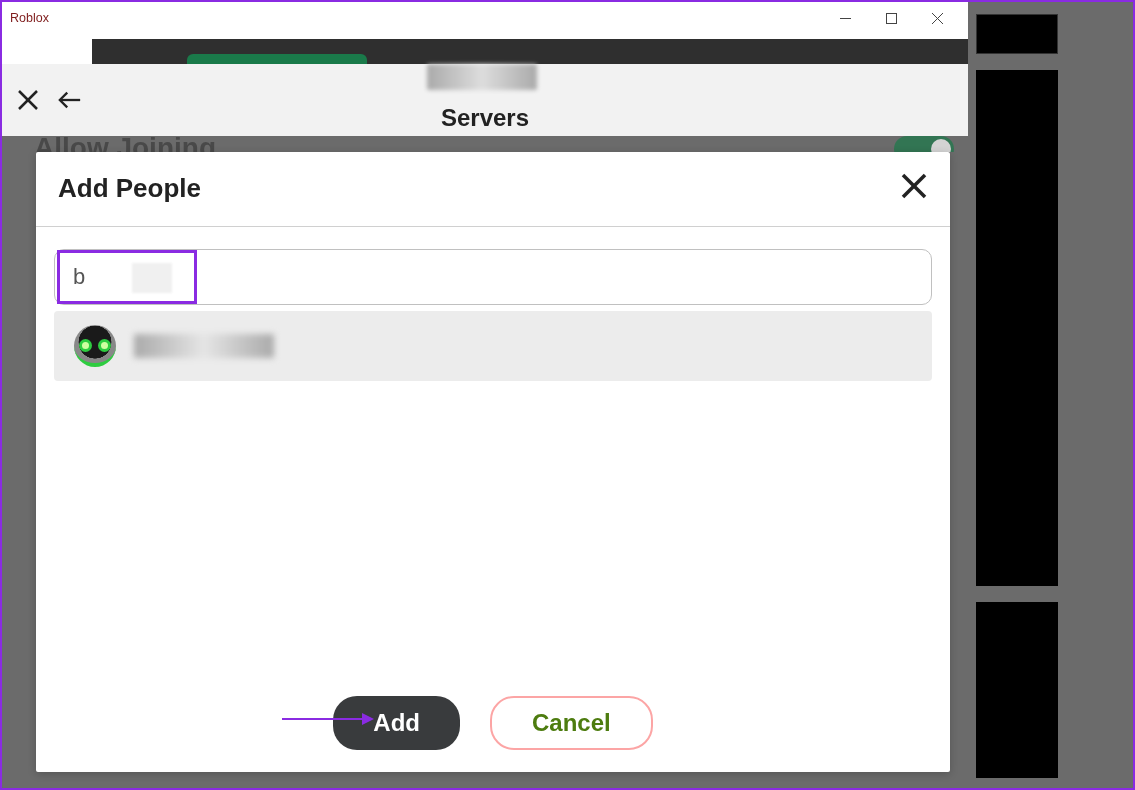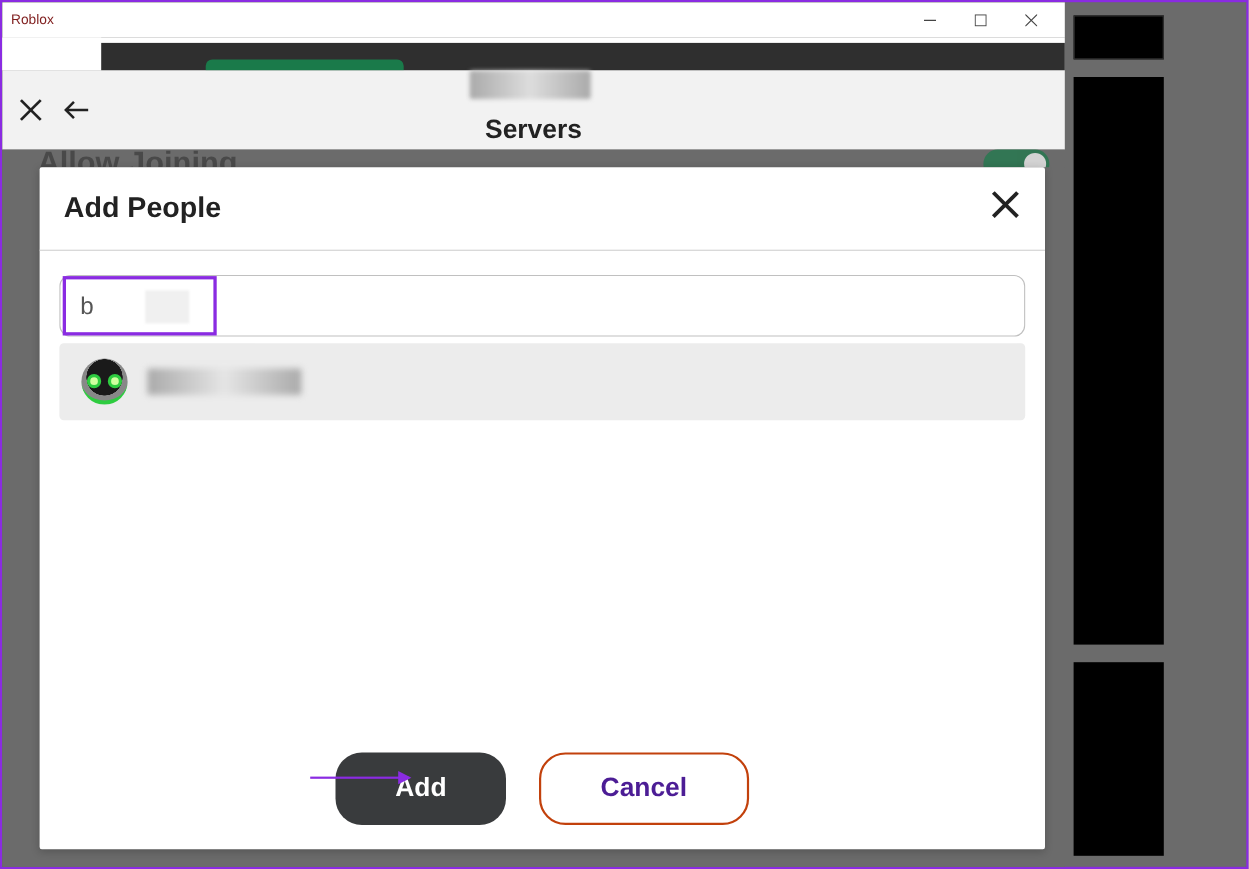--- a/index.html
+++ b/index.html
@@ -43,23 +43,23 @@
     .search-hl { position:absolute; left:3px; top:1px; width:140px; height:54px; border:3px solid #8a2be2; pointer-events:none; }
     .search-blur { position:absolute; left:78px; top:14px; width:40px; height:30px; background:#f0f0f0; filter:blur(1px); }
     
     .result-row { margin-top:6px; background:#ececec; border-radius:4px; height:70px; display:flex; align-items:center; padding:0 20px; cursor:pointer; gap:18px; }
     .avatar { width:42px; height:42px; border-radius:50%; position:relative; background:radial-gradient(circle at 50% 45%, #1a1a1a 55%, transparent 56%),#888; border-bottom:4px solid #2ecc40; overflow:hidden; }
     .avatar-eyes { position:absolute; top:14px; left:5px; width:32px; height:12px; display:flex; justify-content:space-between; }
     .eye { width:13px; height:13px; border-radius:50%; border:3px solid #2ecc40; background:#d0ffa0; }
     .result-name-blur { width:140px; height:24px; background:linear-gradient(90deg,#aaa,#e5e5e5,#aaa); filter:blur(3px); border-radius:2px; }
     
     .modal-footer { padding:14px 0 22px 0; display:flex; justify-content:center; gap:30px; position:relative; }
-    .btn { height:66px; border-radius:24px; font-size:24px; font-weight:700; padding:0 54px; cursor:pointer; }
+    .btn { height:54px; border-radius:24px; font-size:24px; font-weight:700; padding:0 40px; cursor:pointer; }
     .btn-add { background:#393b3d; color:#fff; border:none; }
-    .btn-cancel { background:#fff; color:#4c1d95; border:2px solid #c2410c; font-weight:600; }
+    .btn-cancel { background:#fff; color:#4d7c0f; border:2px solid #fca5a5; font-weight:600; }
     .arrow-annot { position:absolute; left:246px; top:36px; width:90px; height:2px; background:#8a2be2; }
     .arrow-annot::after { content:''; position:absolute; right:-2px; top:-5px; border-left:12px solid #8a2be2; border-top:6px solid transparent; border-bottom:6px solid transparent; }
     
     .right-panels { position:absolute; left:974px; top:12px; width:82px; }
     .rp { background:#000; margin-bottom:16px; }
     .rp1 { height:40px; border:1px solid #333;}
     .rp2 { height:516px; }
     .rp3 { height:176px; }
   </style>
 </head>

